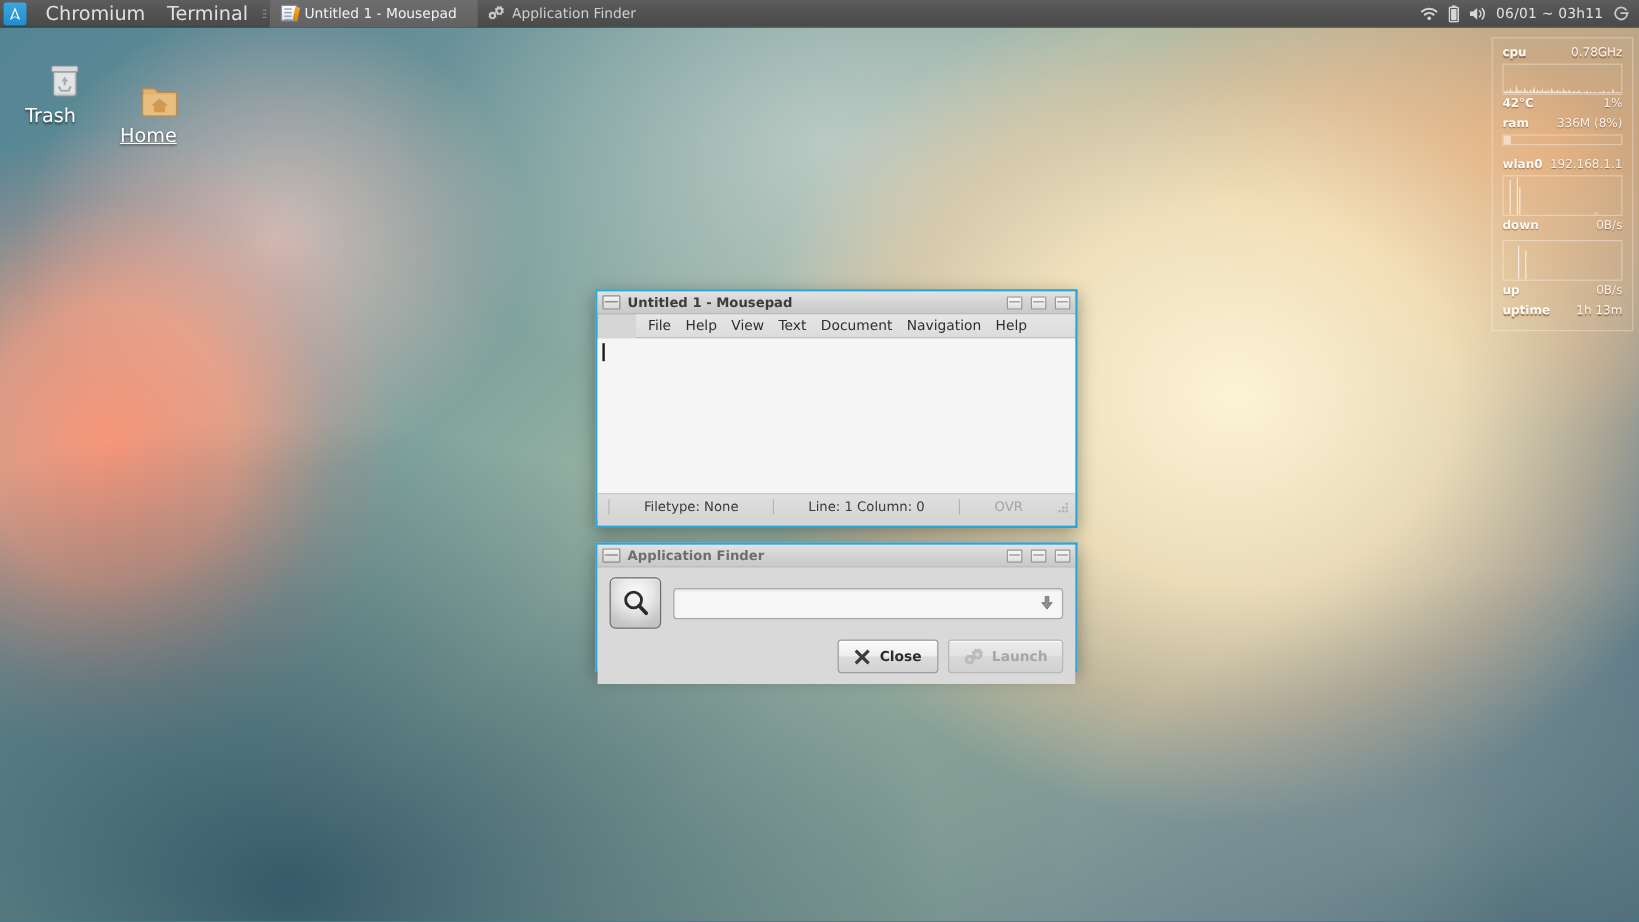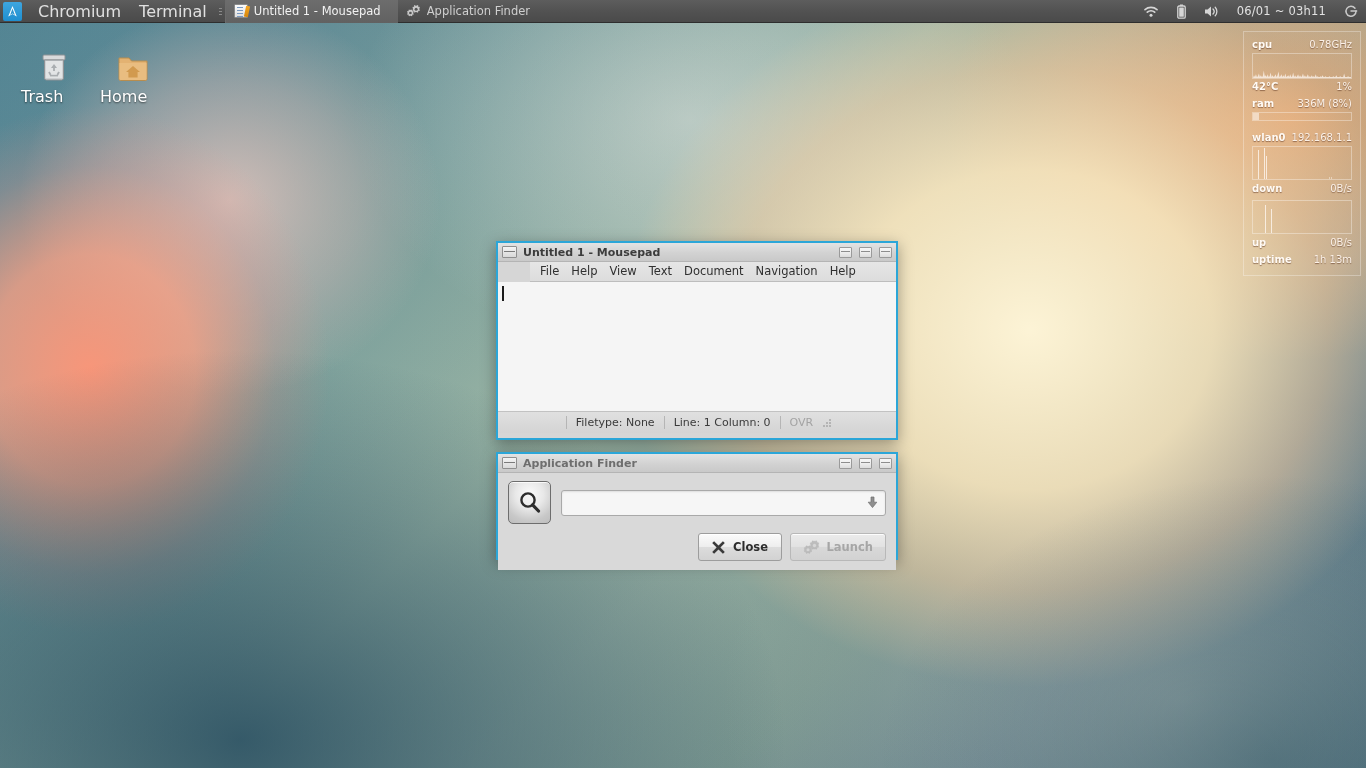--- a/index.html
+++ b/index.html
@@ -69,21 +69,21 @@
   .taskitem {
     height: 23px; display: flex; align-items: center; gap: 6px;
     padding: 0 8px; white-space: nowrap; font-size: 11.5px;
   }
   .taskitem.active { background: linear-gradient(180deg,#6d6d6d 0%, #616161 100%); color:#f2f2f2; }
   .taskitem.inactive { color:#cfcfcf; }
   .taskitem .tlabel { overflow:hidden; text-overflow:ellipsis; }
   #task-mousepad { width: 172px; }
   #task-appfinder { width: 170px; }
   .spacer { flex: 1 1 auto; }
-  #tray { display: flex; align-items: center; gap: 18px; padding-right: 8px; color: #d8d8d8; }
+  #tray { display: flex; align-items: center; gap: 8px; padding-right: 8px; color: #d8d8d8; }
   #clock { font-size: 11.5px; color: #e2e2e2; letter-spacing: 0.2px; white-space:nowrap; }
 
   
   .mp-icon {
     width: 14px; height: 14px; flex:none;
     background: linear-gradient(180deg,#fbfbfb,#dfdfdf);
     border: 1px solid #8a8a8a; border-radius: 1px; position: relative;
   }
   .mp-icon::before {
     content:""; position:absolute; left:2px; top:2px; right:4px; height:1px;
@@ -144,21 +144,21 @@
   }
   .menu-item { font-size: 11.5px; color: #2f2f2f; padding: 0 6px; height: 20px; line-height: 20px; }
   .editor {
     background: #f5f5f5; position: relative;
     height: 130px; border-bottom: 1px solid #c2c2c2;
   }
   .caret {
     position: absolute; left: 4px; top: 4px; width: 2px; height: 15px; background: #1b1b1b;
   }
   .statusbar {
-    height: 21px; display: flex; align-items: center; justify-content: center;
+    height: 21px; display: flex; align-items: center; justify-content: space-between;
     background: linear-gradient(180deg,#e0e0e0,#d4d4d4);
     font-size: 11px; color: #3a3a3a; padding-right: 4px; gap: 0;
   }
   .sb-sep { width:1px; height:13px; background:#b5b5b5; margin: 0 9px; }
   .sb-ovr { color: #a3a3a3; }
   .grip {
     width: 12px; height: 12px; margin-left: 8px; position: relative; opacity: 0.75;
   }
   .grip i { position:absolute; width:2px; height:2px; background:#a8a8a8; }
 
@@ -240,21 +240,21 @@
         <path d="M17 14 l3 4 h-2.1 v3 h-1.8 v-3 H14 z"></path>
         <path d="M13.2 26 l-2-3.6 1.6-0.9 1.5 2.7 z"></path>
         <path d="M20.8 26 l2-3.6 -1.6-0.9 -1.5 2.7 z"></path>
         <path d="M13 24.8 h8 v1.6 h-8 z"></path>
       </g>
     </svg>
   </span>
   <span class="dlabel">Trash</span>
 </div>
 
-<div class="desk-icon" style="left:100px; top:40px;">
+<div class="desk-icon" style="left:100px; top:56px;text-decoration:underline;">
   <span class="glyph">
     <svg width="34" height="34" viewBox="0 0 34 34">
       <path d="M3 8 h10 l2.5 3 H31 v18 a1.5 1.5 0 0 1 -1.5 1.5 H4.5 A1.5 1.5 0 0 1 3 29 z" fill="#e3b272" stroke="#b88d4e" stroke-width="1"></path>
       <path d="M3.5 13 h27 v16 a1 1 0 0 1 -1 1 H4.5 a1 1 0 0 1 -1 -1 z" fill="#e9bd80"></path>
       <path d="M17 16 l7 6 h-2.4 v5.5 h-9.2 V22 H10 z" fill="#c98f3e" opacity="0.75"></path>
     </svg>
   </span>
   <span class="dlabel">Home</span>
 </div>
 

